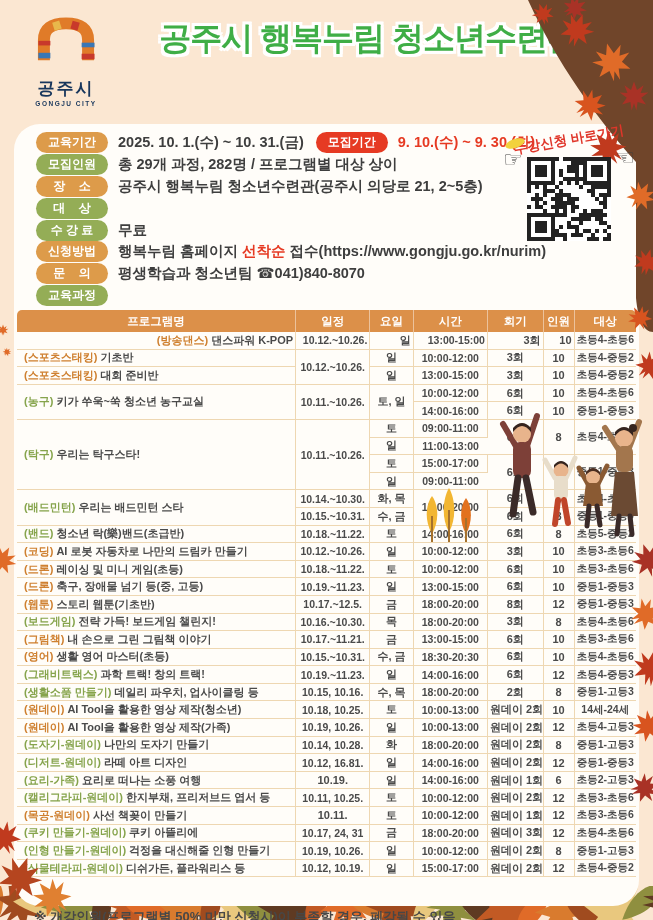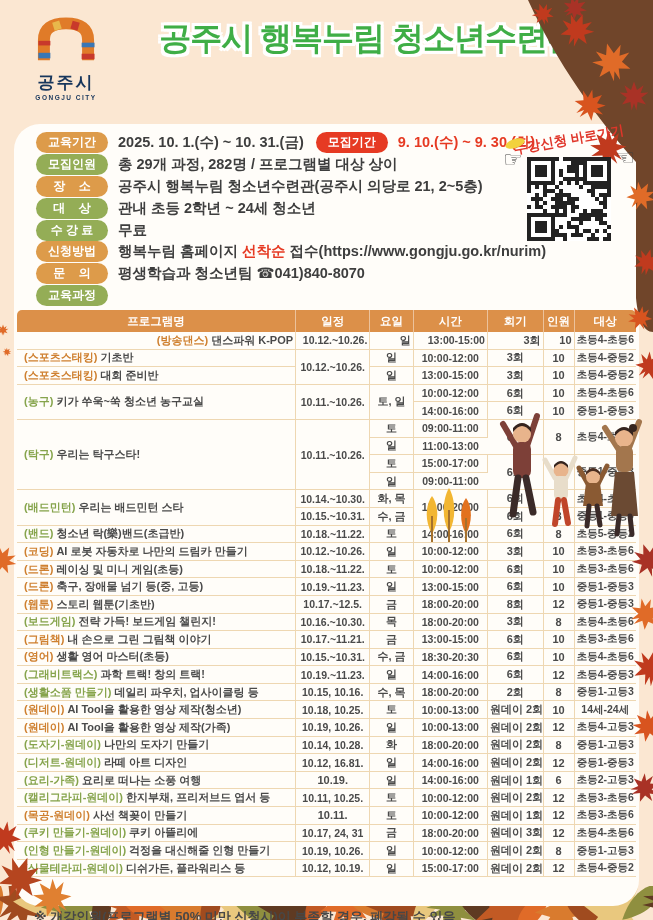--- a/index.html
+++ b/index.html
@@ -1,21 +1,21 @@
 <!DOCTYPE html>
 <html><head>
 <meta charset="utf-8">
 <style>
   html,body{margin:0;padding:0;}
   body{font-family:"Liberation Sans","DejaVu Sans",sans-serif;}
   .page{position:relative;width:653px;height:920px;background:#fbe7d2;overflow:hidden;}
 
   
   .logo{position:absolute;left:20px;top:16px;width:92px;text-align:center;z-index:2;}
-  .logo .city{font-size:17px;font-weight:800;color:#17365c;letter-spacing:2px;margin-top:5px;}
+  .logo .city{font-size:17px;font-weight:800;color:#17365c;letter-spacing:2px;margin-top:11px;}
   .logo .city-en{font-size:6.5px;font-weight:700;color:#17365c;letter-spacing:1.5px;}
   .titles{position:absolute;left:108px;top:20px;width:470px;text-align:right;z-index:2;}
   .t-outline{text-shadow:-3px -3px 0 #fff,3px -3px 0 #fff,-3px 3px 0 #fff,3px 3px 0 #fff,-3px 0 0 #fff,3px 0 0 #fff,0 -3px 0 #fff,0 3px 0 #fff;}
   .title1{font-size:32px;font-weight:800;color:#3fae46;letter-spacing:-1px;line-height:1.15;}
   .title2{font-size:39px;font-weight:800;color:#ef5a24;letter-spacing:-1px;line-height:1.1;margin-top:3px;}
 
   
   .card{position:absolute;left:14px;top:124px;width:625px;height:782px;background:#fffdf9;border-radius:26px;z-index:2;}
 
   
@@ -129,21 +129,20 @@
         <div class="info-row">
           <span class="badge b-green">모집인원</span>
           <span class="info-text"><span>총 29개 과정, 282명 / 프로그램별 대상 상이</span></span>
         </div>
         <div class="info-row">
           <span class="badge b-orange">장    소</span>
           <span class="info-text"><span>공주시 행복누림 청소년수련관(공주시 의당로 21, 2~5층)</span></span>
         </div>
         <div class="info-row">
           <span class="badge b-green">대    상</span>
-          <span class="info-text"><span>관내 초등 2학년 ~ 24세 청소년</span></span>
         </div>
         <div class="info-row">
           <span class="badge b-green">수 강 료</span>
           <span class="info-text"><span>무료</span></span>
         </div>
         <div class="info-row">
           <span class="badge b-orange">신청방법</span>
           <span class="info-text"><span>행복누림 홈페이지 </span><span class="red-text">선착순</span><span> 접수(https://www.gongju.go.kr/nurim)</span></span>
         </div>
         <div class="info-row">

